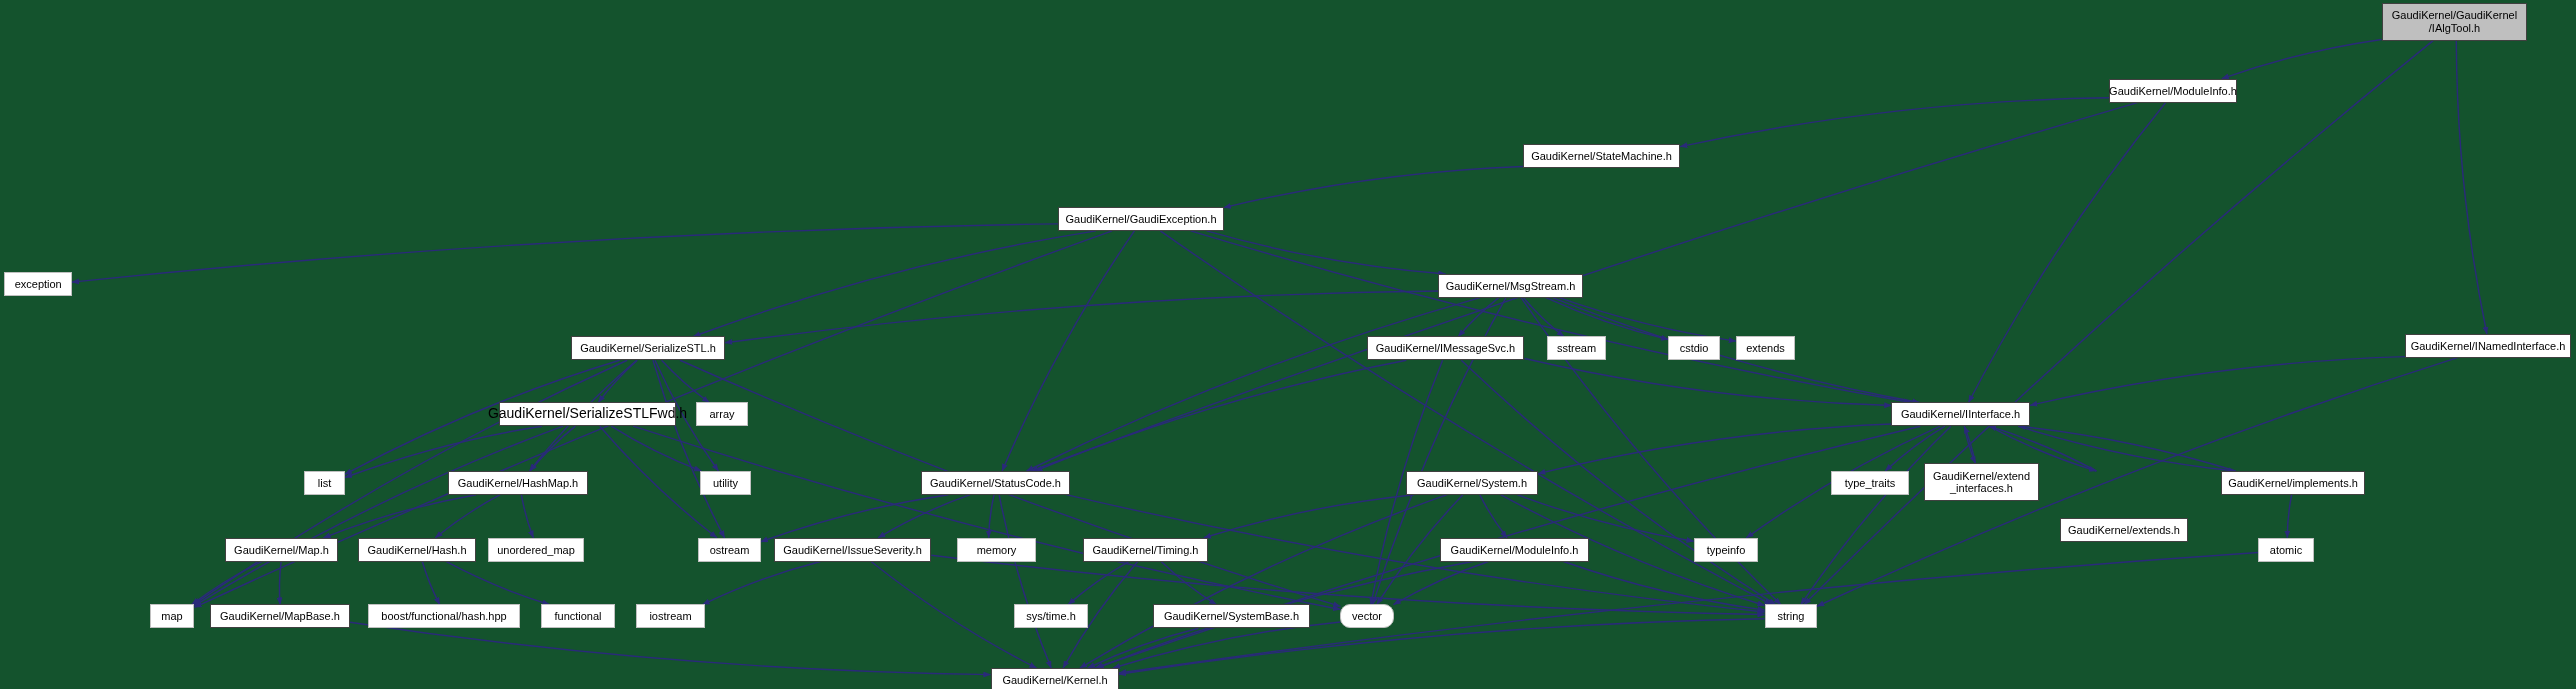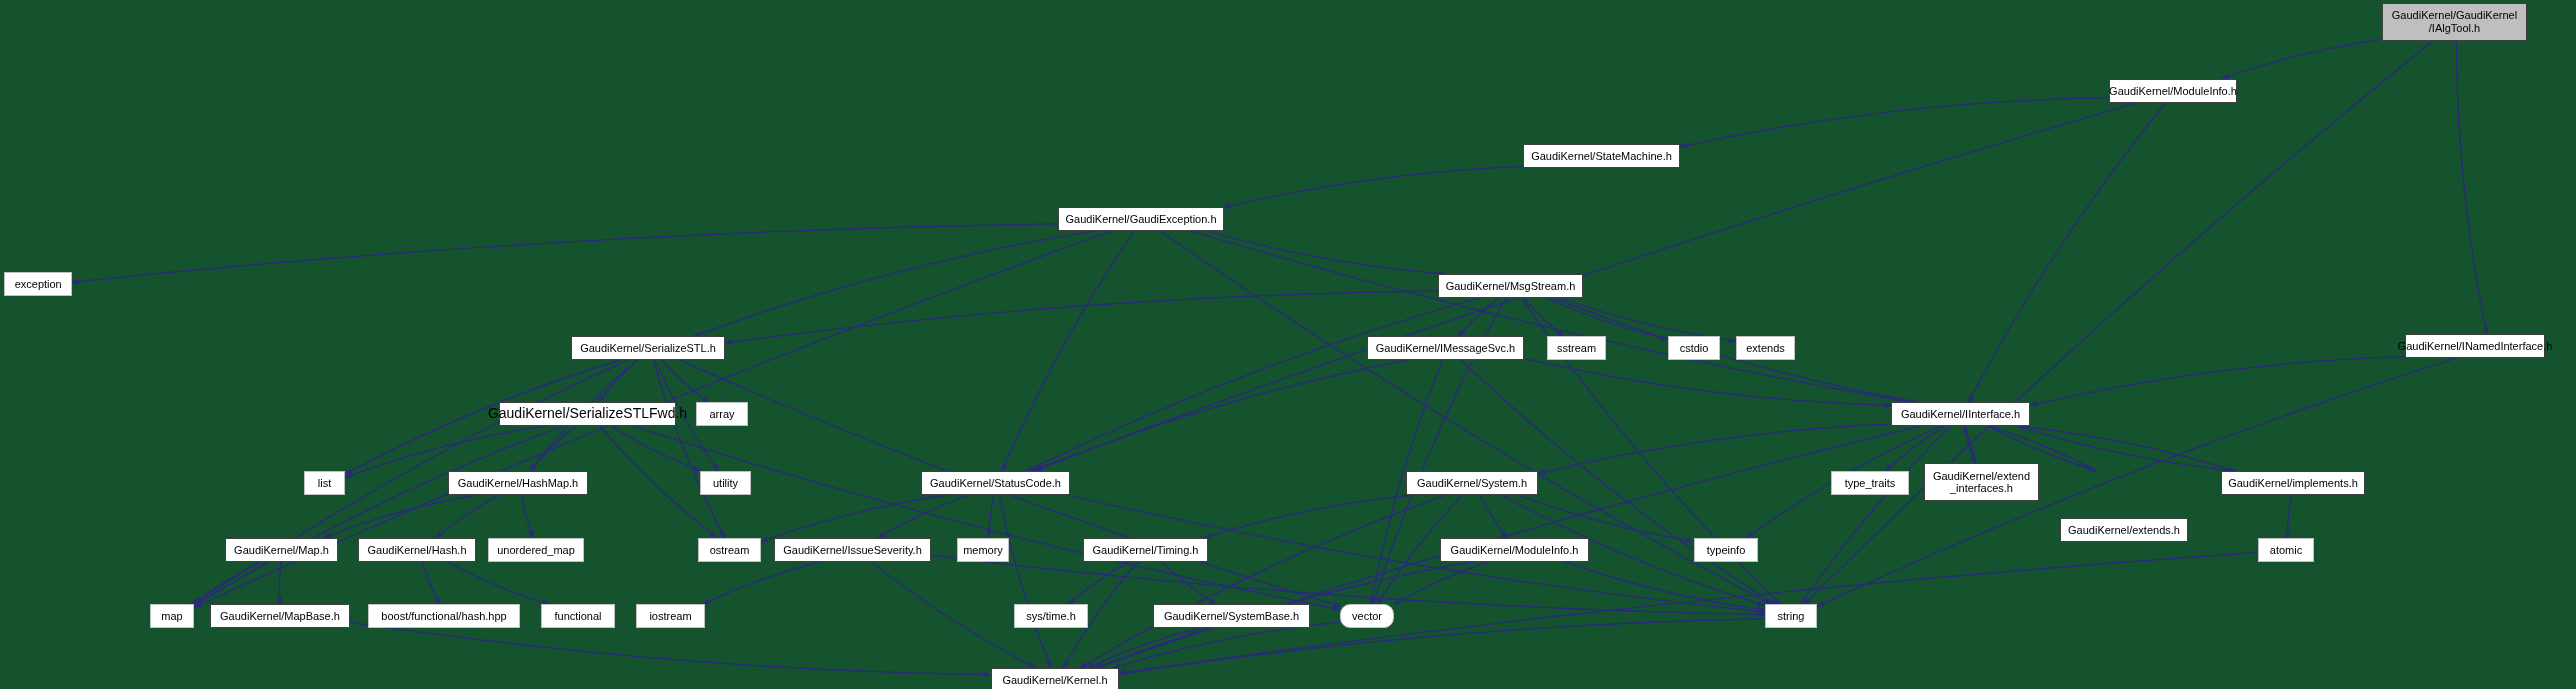--- a/index.html
+++ b/index.html
@@ -112,21 +112,21 @@
         <path d="M 2088,731.6693455797933 Q 1703.7694480545615,738.6584284969085 1324,797.4557979334098" fill="none" stroke="#2a2a7a" stroke-width="1.7" marker-end="url(#arrowhead)"></path>
         <path d="M 1586,735.4864864864865 Q 1448.8076576576577,749.2965765765765 1317.0666666666666,790" fill="none" stroke="#2a2a7a" stroke-width="1.7" marker-end="url(#arrowhead)"></path>
       </g>
   </svg>
   <div id="nodes-layer">
       <div class="node root" style="left: 2382px; top: 2.5px; width: 145px; height: 38px; font-size: 11px;"><span>GaudiKernel/GaudiKernel
 /IAlgTool.h</span></div>
       <div class="node hdr" style="left: 2109px; top: 79px; width: 128px; height: 24px; font-size: 11px;"><span>GaudiKernel/ModuleInfo.h</span></div>
       <div class="node hdr" style="left: 1523px; top: 144px; width: 157px; height: 24px; font-size: 11px;"><span>GaudiKernel/StateMachine.h</span></div>
       <div class="node hdr" style="left: 1058px; top: 207px; width: 166px; height: 24px; font-size: 11px;"><span>GaudiKernel/GaudiException.h</span></div>
-      <div class="node hdr" style="left: 2405px; top: 334px; width: 140px; height: 24px; font-size: 11px;"><span>GaudiKernel/INamedInterface.h</span></div>
+      <div class="node hdr" style="left: 2405px; top: 334px; width: 166px; height: 24px; font-size: 11px;"><span>GaudiKernel/INamedInterface.h</span></div>
       <div class="node ext" style="left: 4.2px; top: 272px; width: 68px; height: 24px; font-size: 11px; justify-content: center;"><span>exception</span></div>
       <div class="node hdr" style="left: 1438px; top: 274px; width: 145px; height: 24px; font-size: 11px;"><span>GaudiKernel/MsgStream.h</span></div>
       <div class="node hdr" style="left: 571px; top: 336px; width: 154px; height: 24px; font-size: 11px;"><span>GaudiKernel/SerializeSTL.h</span></div>
       <div class="node hdr" style="left: 1367px; top: 336px; width: 157px; height: 24px; font-size: 11px;"><span>GaudiKernel/IMessageSvc.h</span></div>
       <div class="node ext" style="left: 1547px; top: 336px; width: 59px; height: 24px; font-size: 11px;"><span>sstream</span></div>
       <div class="node ext" style="left: 1668px; top: 336px; width: 52px; height: 24px; font-size: 11px;"><span>cstdio</span></div>
       <div class="node ext" style="left: 1736px; top: 336px; width: 59px; height: 24px; font-size: 11px;"><span>extends</span></div>
       <div class="node hdr" style="left: 1891px; top: 402px; width: 139px; height: 24px; font-size: 11px;"><span>GaudiKernel/IInterface.h</span></div>
       <div class="node hdr" style="left: 499px; top: 402px; width: 177px; height: 24px; font-size: 14px;"><span>GaudiKernel/SerializeSTLFwd.h</span></div>
       <div class="node ext" style="left: 696px; top: 402px; width: 52px; height: 24px; font-size: 11px;"><span>array</span></div>
@@ -138,21 +138,21 @@
       <div class="node ext" style="left: 1831px; top: 471px; width: 78px; height: 24px; font-size: 11px;"><span>type_traits</span></div>
       <div class="node hdr" style="left: 1924px; top: 463px; width: 115px; height: 38px; font-size: 11px;"><span>GaudiKernel/extend
 _interfaces.h</span></div>
       <div class="node hdr" style="left: 2060px; top: 471px; width: 128px; height: 24px; font-size: 11px; margin-top: 47px;"><span>GaudiKernel/extends.h</span></div>
       <div class="node hdr" style="left: 2221px; top: 471px; width: 144px; height: 24px; font-size: 11px;"><span>GaudiKernel/implements.h</span></div>
       <div class="node hdr" style="left: 225px; top: 538px; width: 113px; height: 24px; font-size: 11px;"><span>GaudiKernel/Map.h</span></div>
       <div class="node hdr" style="left: 358px; top: 538px; width: 118px; height: 24px; font-size: 11px;"><span>GaudiKernel/Hash.h</span></div>
       <div class="node ext" style="left: 488px; top: 538px; width: 96px; height: 24px; font-size: 11px;"><span>unordered_map</span></div>
       <div class="node ext" style="left: 698px; top: 538px; width: 63px; height: 24px; font-size: 11px;"><span>ostream</span></div>
       <div class="node hdr" style="left: 774px; top: 538px; width: 157px; height: 24px; font-size: 11px;"><span>GaudiKernel/IssueSeverity.h</span></div>
-      <div class="node ext" style="left: 957px; top: 538px; width: 52px; height: 24px; font-size: 11px;"><span>memory</span></div>
+      <div class="node ext" style="left: 957px; top: 538px; width: 79px; height: 24px; font-size: 11px;"><span>memory</span></div>
       <div class="node hdr" style="left: 1083px; top: 538px; width: 125px; height: 24px; font-size: 11px;"><span>GaudiKernel/Timing.h</span></div>
       <div class="node hdr" style="left: 1440px; top: 538px; width: 149px; height: 24px; font-size: 11px;"><span>GaudiKernel/ModuleInfo.h</span></div>
       <div class="node ext" style="left: 1694px; top: 538px; width: 64px; height: 24px; font-size: 11px;"><span>typeinfo</span></div>
       <div class="node ext" style="left: 2258px; top: 538px; width: 56px; height: 24px; font-size: 11px;"><span>atomic</span></div>
       <div class="node ext" style="left: 150px; top: 604px; width: 44px; height: 24px; font-size: 11px;"><span>map</span></div>
       <div class="node hdr" style="left: 210px; top: 604px; width: 140px; height: 24px; font-size: 11px;"><span>GaudiKernel/MapBase.h</span></div>
       <div class="node ext" style="left: 368px; top: 604px; width: 152px; height: 24px; font-size: 11px;"><span>boost/functional/hash.hpp</span></div>
       <div class="node ext" style="left: 541px; top: 604px; width: 74px; height: 24px; font-size: 11px;"><span>functional</span></div>
       <div class="node ext" style="left: 636px; top: 604px; width: 69px; height: 24px; font-size: 11px;"><span>iostream</span></div>
       <div class="node ext" style="left: 1014px; top: 604px; width: 74px; height: 24px; font-size: 11px;"><span>sys/time.h</span></div>

